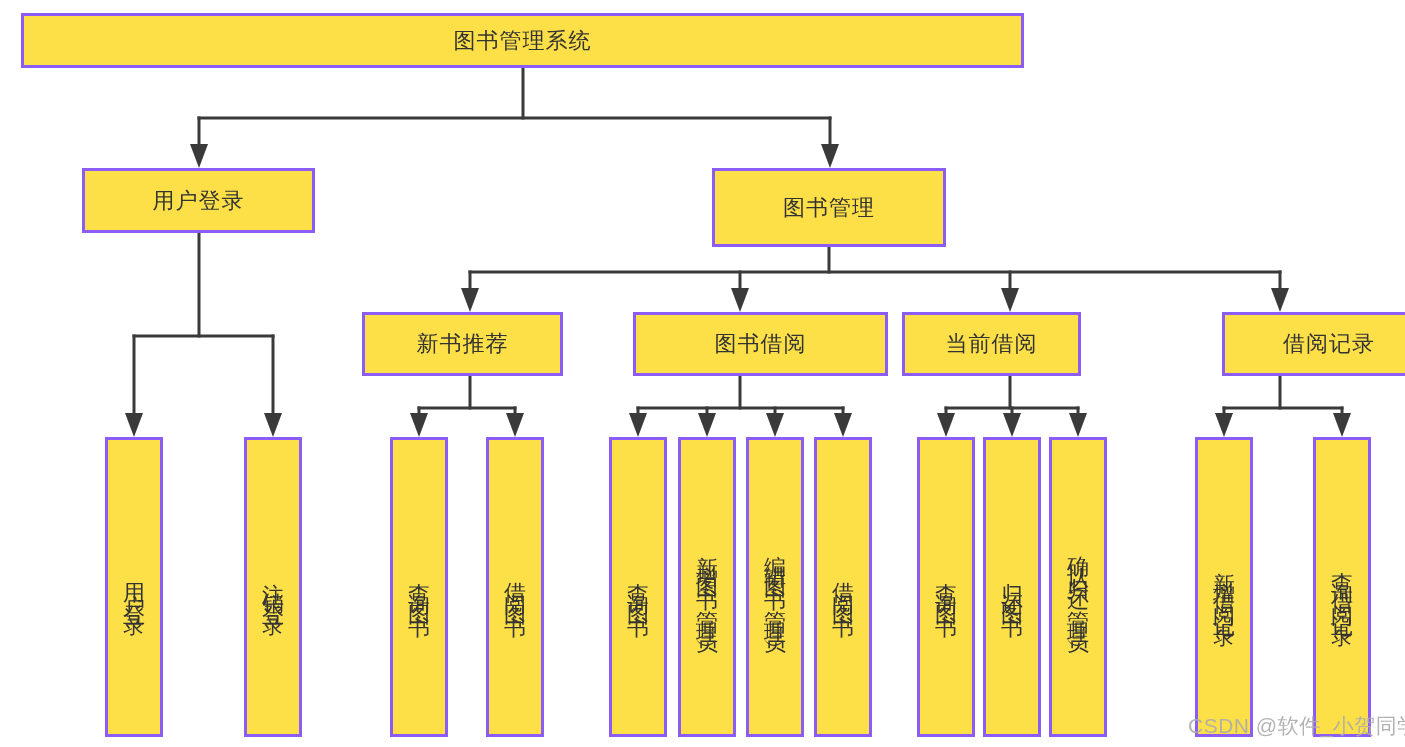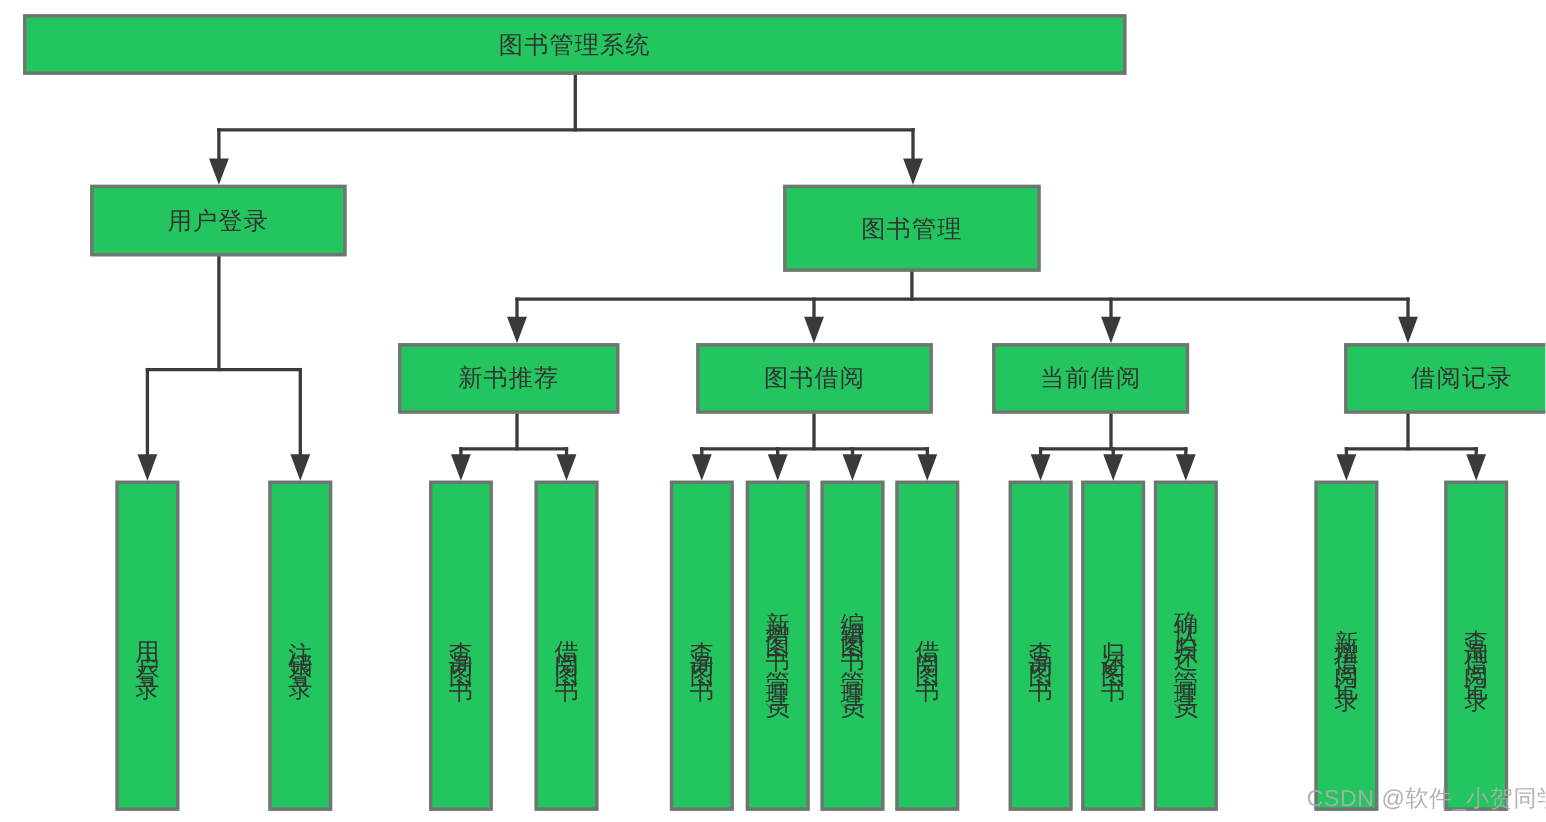--- a/index.html
+++ b/index.html
@@ -7,22 +7,22 @@
     position:relative;
     width:1405px;height:747px;
     background:#ffffff;
     font-family:"Liberation Sans","DejaVu Sans",sans-serif;
     overflow:hidden;
   }
   .connectors{position:absolute;left:0;top:0;z-index:1;}
   .box{
     position:absolute;
     box-sizing:border-box;
-    border:3px solid #737373;
-    background:#22c55e;
+    border:3px solid #8b5cf6;
+    background:#fde047;
     display:flex;align-items:center;justify-content:center;
     z-index:2;
     color:#333333;
   }
   .box.h span{
     font-size:22px;
     letter-spacing:1px;
     white-space:nowrap;
   }
   .box.v span{
@@ -124,21 +124,21 @@
   <div class="box h" style="left:82px;top:168px;width:233px;height:65px">
     <span>用户登录</span>
   </div>
   <div class="box h" style="left:712px;top:168px;width:234px;height:79px">
     <span>图书管理</span>
   </div>
 
   <div class="box h" style="left:362px;top:312px;width:201px;height:64px">
     <span>新书推荐</span>
   </div>
-  <div class="box h" style="left:633px;top:312px;width:215px;height:64px">
+  <div class="box h" style="left:633px;top:312px;width:255px;height:64px">
     <span>图书借阅</span>
   </div>
   <div class="box h" style="left:902px;top:312px;width:179px;height:64px">
     <span>当前借阅</span>
   </div>
   <div class="box h" style="left:1222px;top:312px;width:214px;height:64px">
     <span>借阅记录</span>
   </div>
 
   <div class="box v" style="left:105px;top:437px;width:58px;height:300px">

